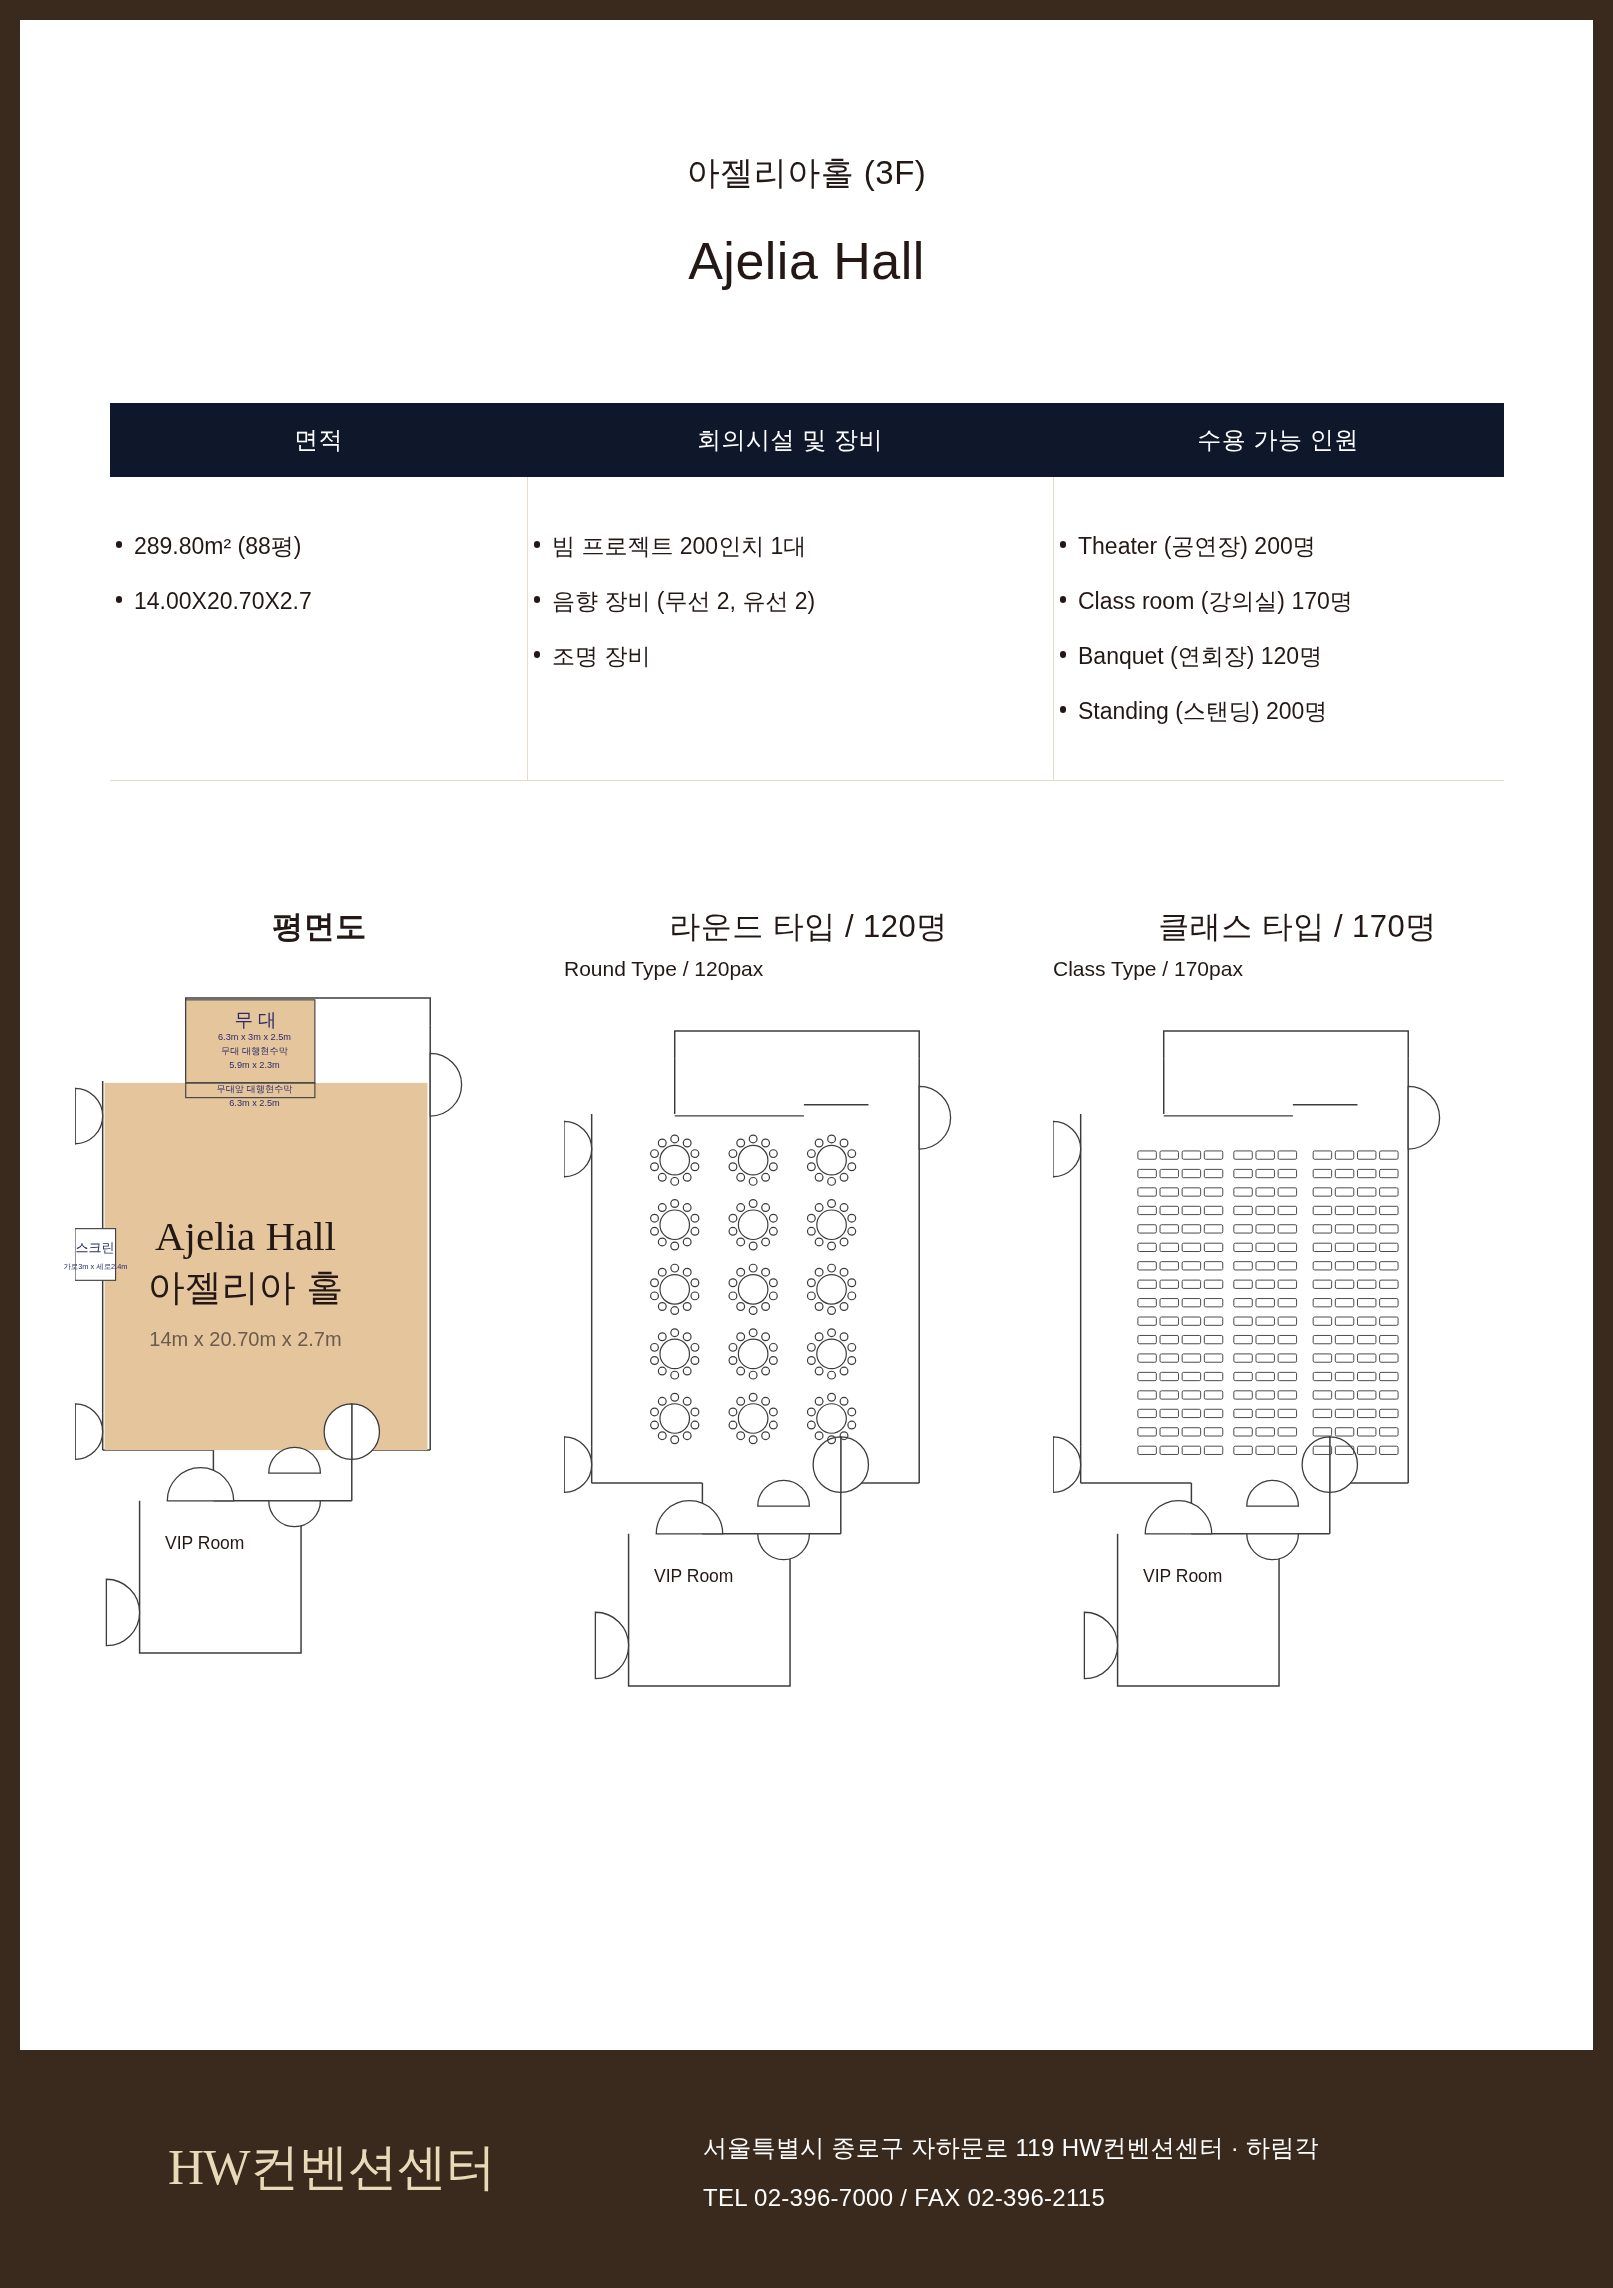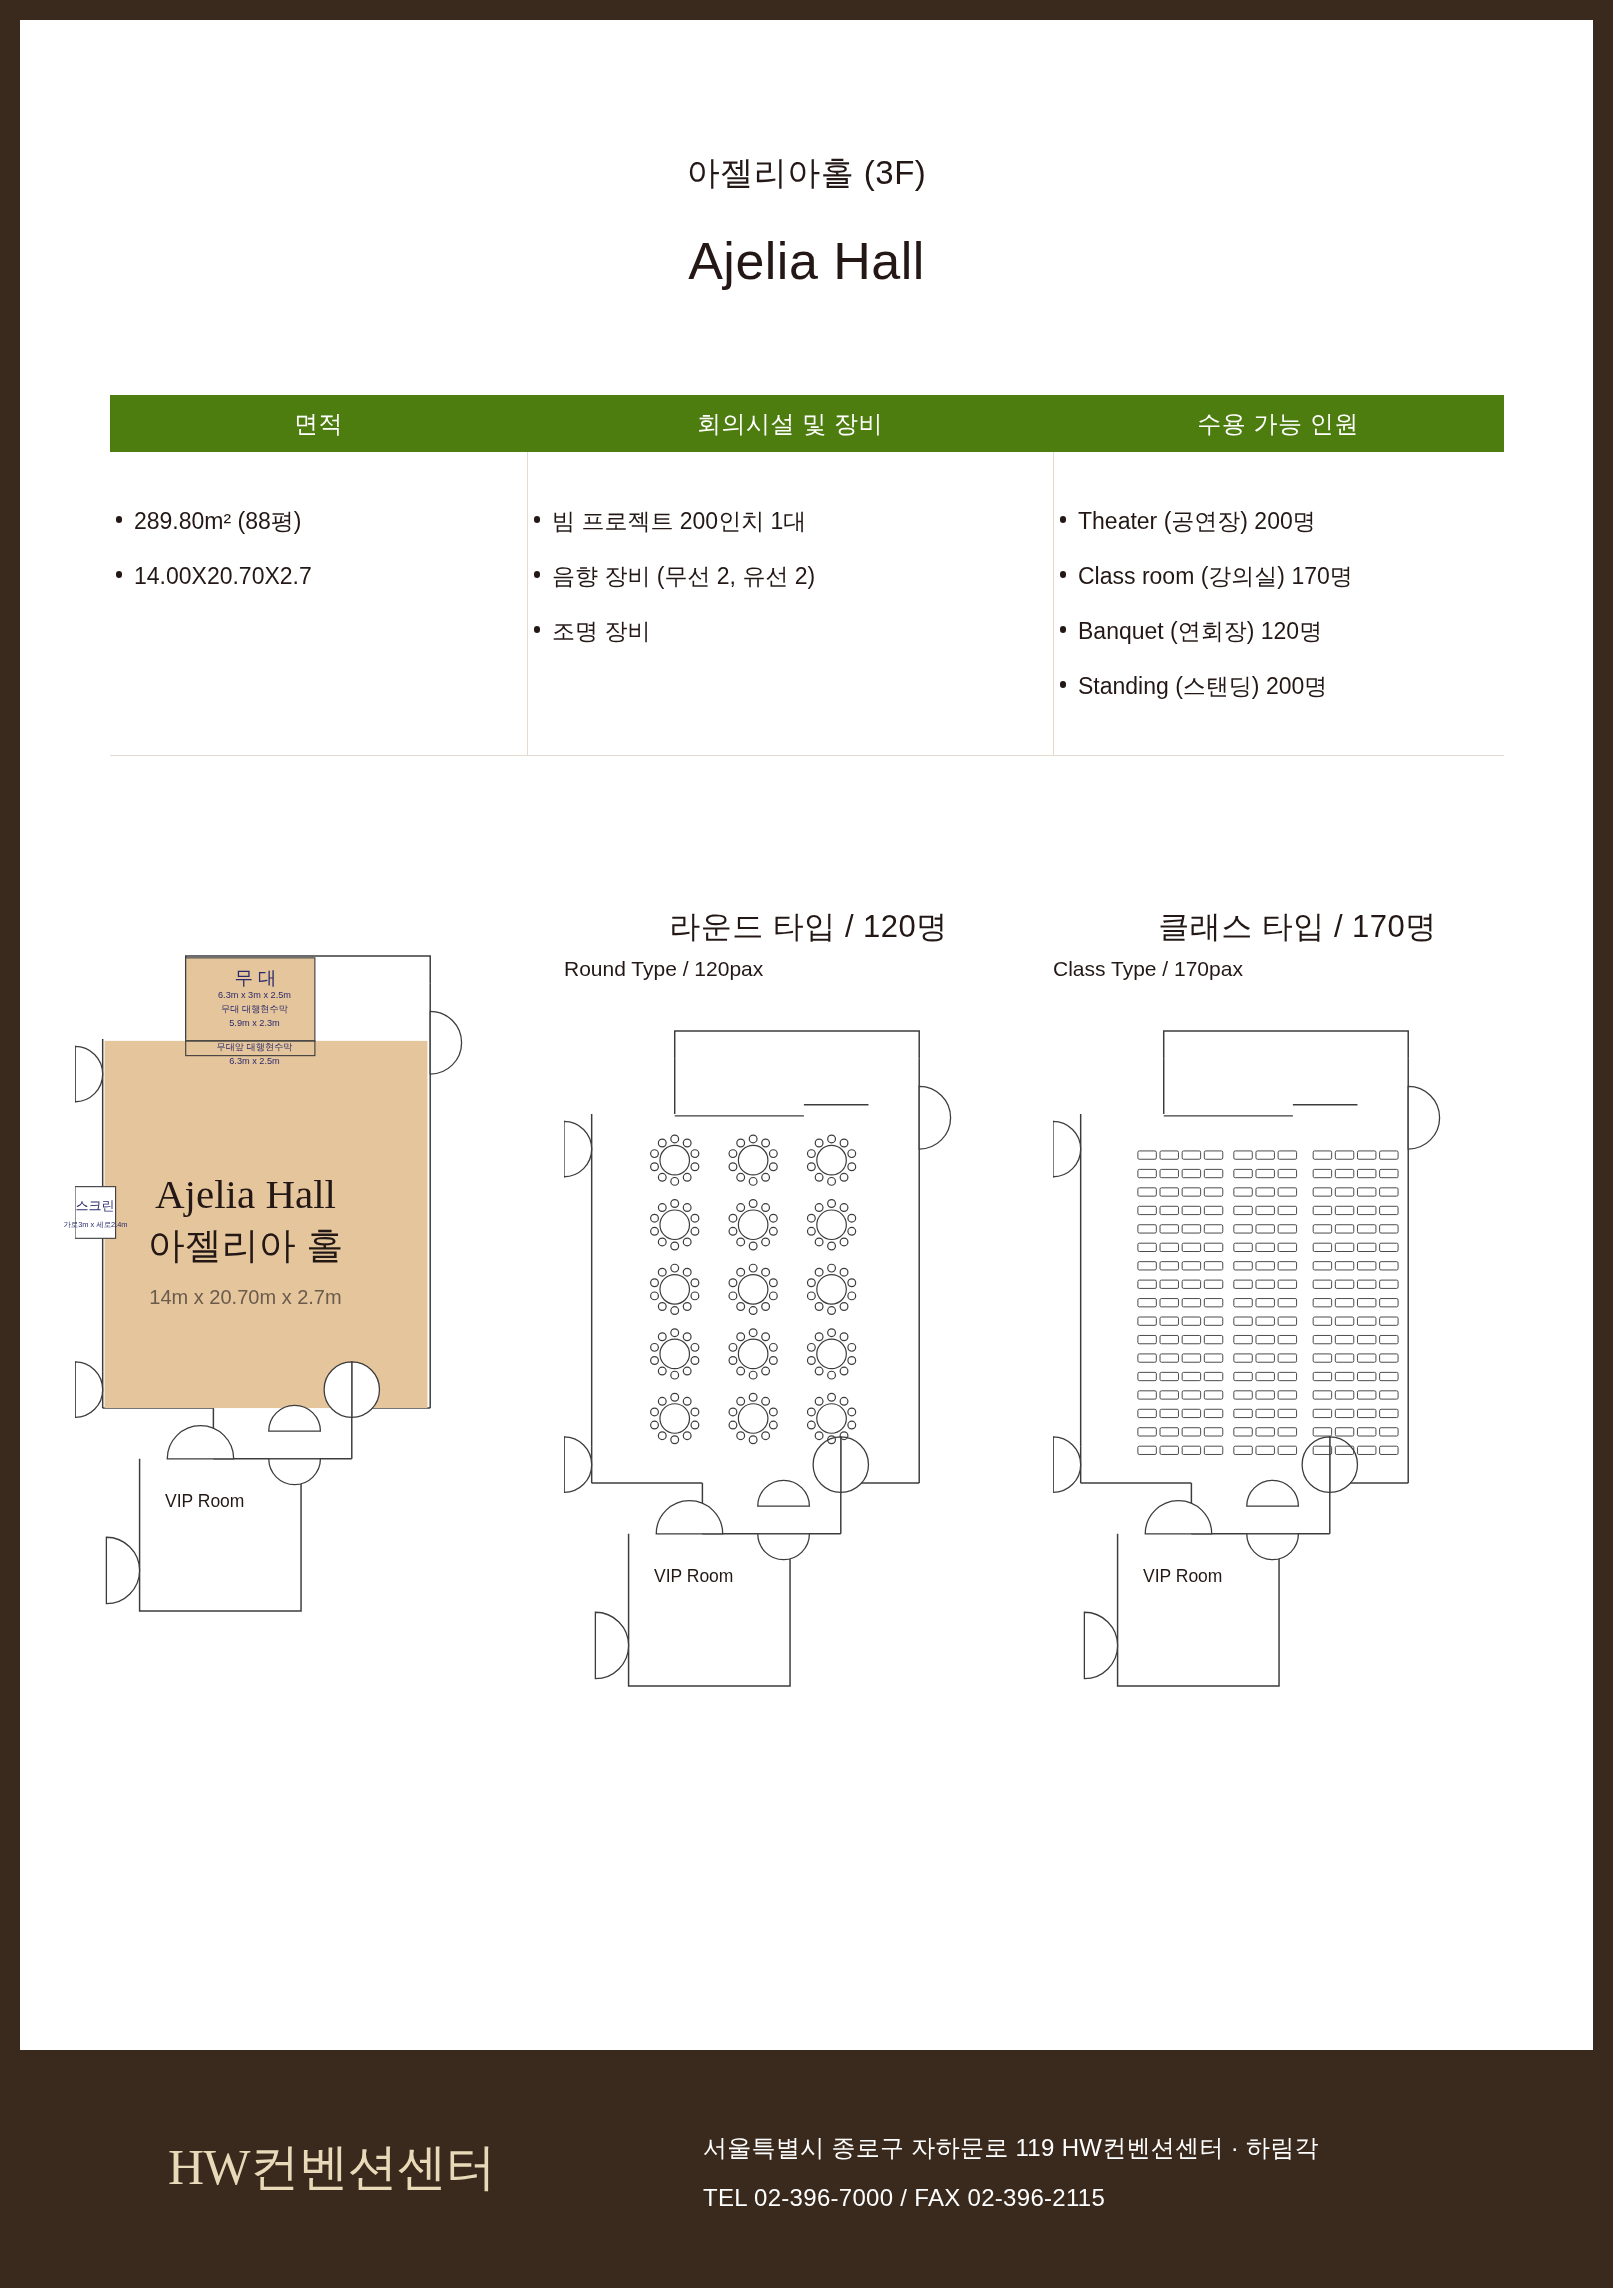--- a/index.html
+++ b/index.html
@@ -32,22 +32,23 @@
     letter-spacing:0.5px;
   }
   
   .info-table{
     position:absolute;
     left:90px;top:375px;
     width:1394px;
   }
   .info-head{
     display:flex;
-    background:#4d7c0f;
-    height:57px;
+    background:#0f172a;
+    height:74px;
+    margin-top:8px;
   }
   .info-head > div{
     color:#fff;
     font-size:24px;
     display:flex;align-items:center;justify-content:center;
     letter-spacing:0.5px;
   }
   .col-1{width:417px;}
   .col-2{width:526px;}
   .col-3{width:450px;}
@@ -240,20 +241,21 @@
           <li>Banquet (연회장) 120명</li>
           <li>Standing (스탠딩) 200명</li>
         </ul>
       </div>
     </div>
   </div>
 
   <div class="plans">
 
     <div class="plan">
+      <div class="plan-title">평면도</div>
       <div class="plan-canvas">
         <svg width="489" height="831" viewBox="0 0 530 900">
           <g fill="none" stroke="#3c3c3c" stroke-width="1.6">
 
             <path d="M120 60 L120 30 L385 30 L385 60"></path>
             <path d="M385 60 L385 140"></path>
             <path d="M120 60 L120 120"></path>
             <path d="M30 120 L30 480"></path>
             <path d="M30 480 L30 520"></path>
             <path d="M385 140 L385 470"></path>

